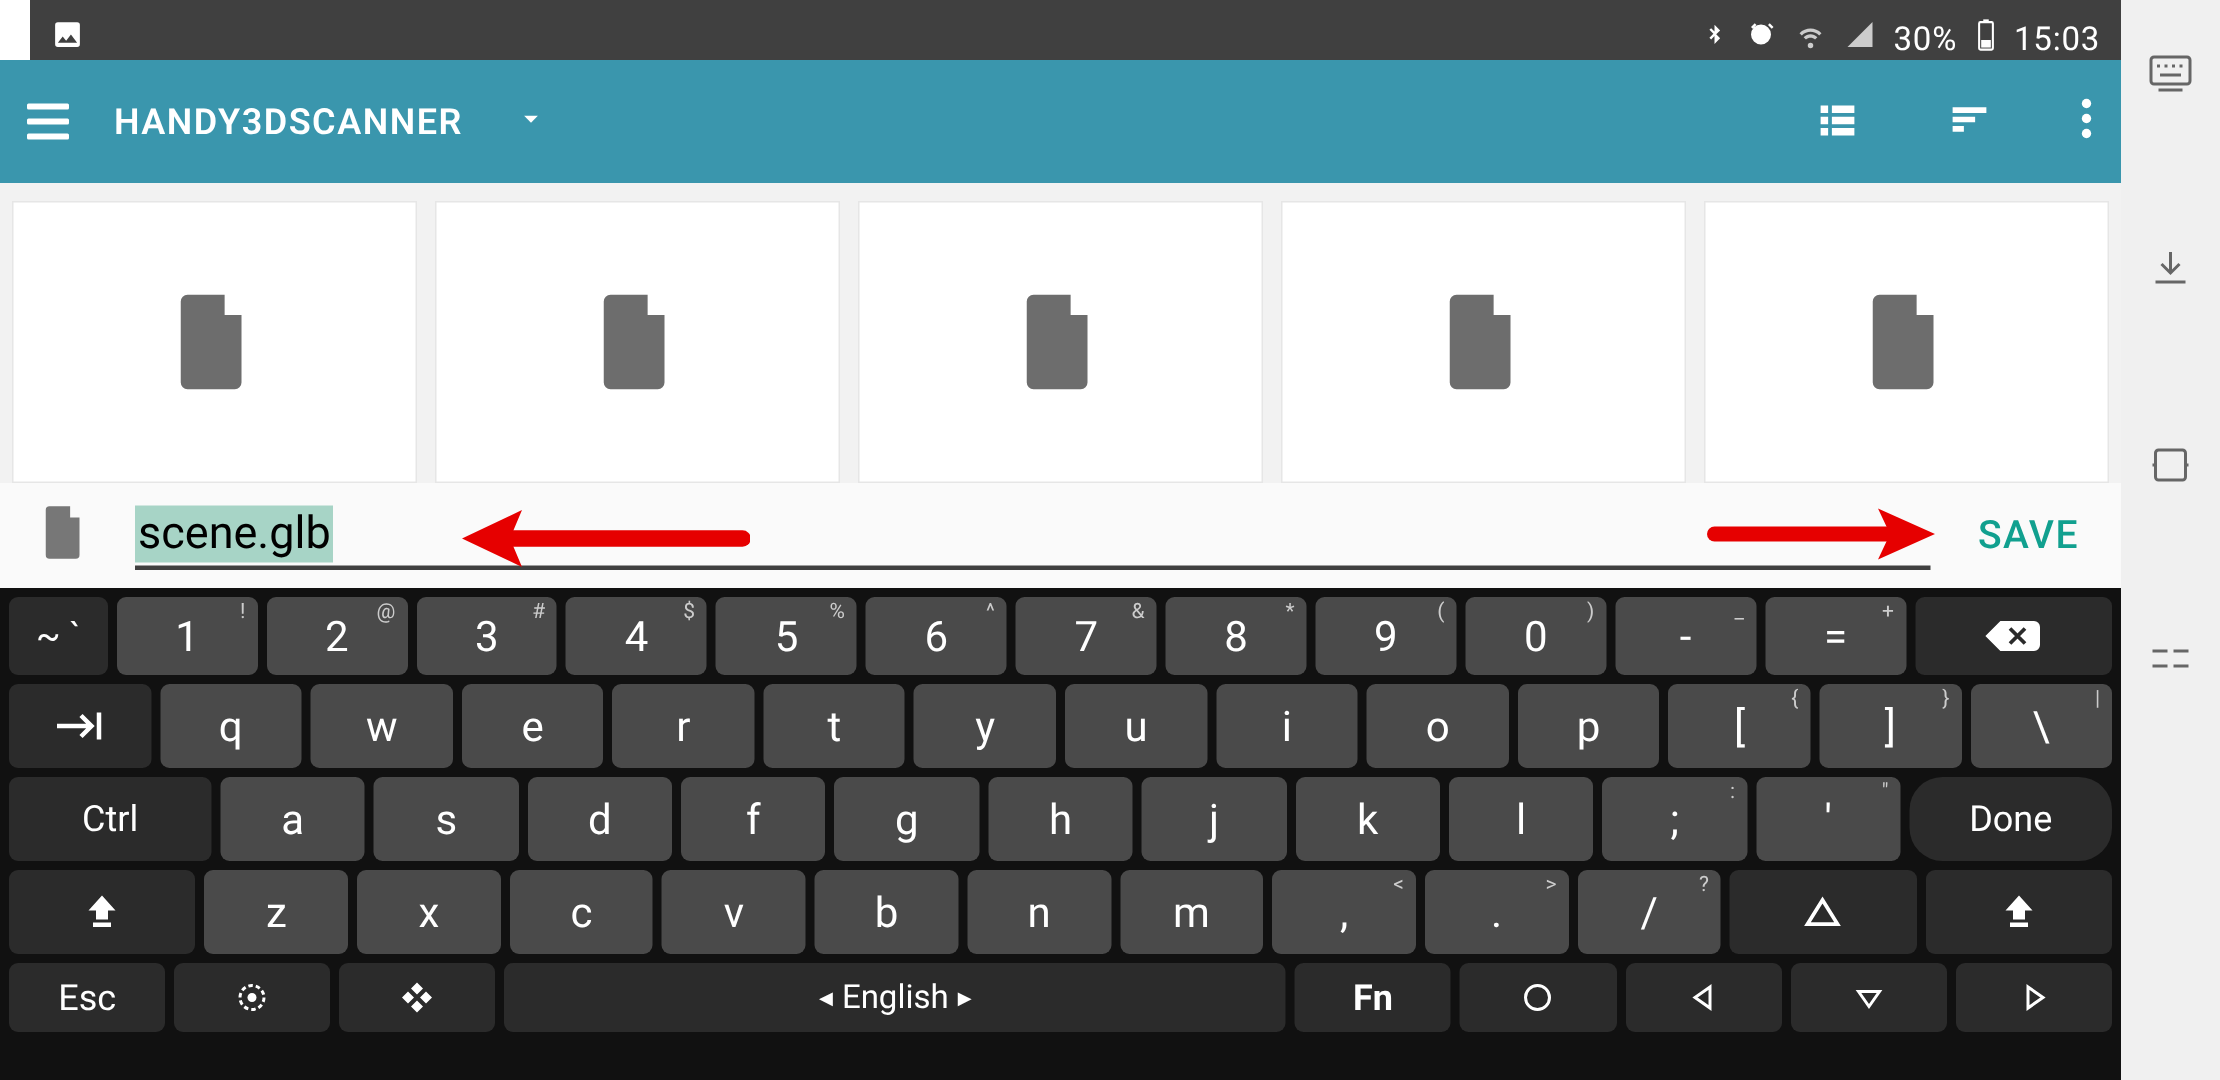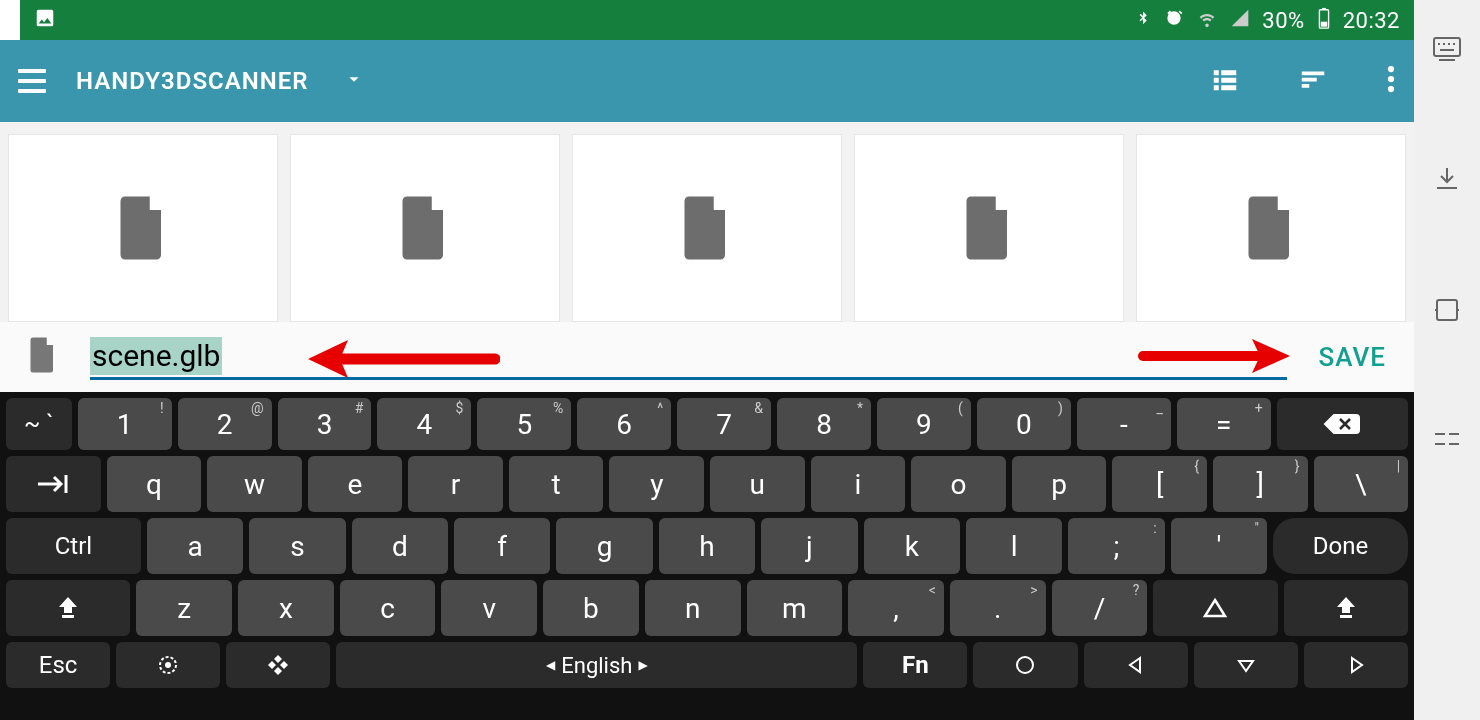--- a/index.html
+++ b/index.html
@@ -3,40 +3,40 @@
 <meta charset="utf-8">
 <style>
   * { box-sizing: border-box; margin: 0; padding: 0; font-family: Roboto, Arial, sans-serif; }
   html, body { width: 1480px; height: 720px; overflow: hidden; background: #fff; }
 
   .root { display: flex; width: 1480px; height: 720px; }
   .main { width: 1414px; height: 720px; display: flex; flex-direction: column; }
   .sidepanel { width: 66px; height: 720px; background: #f0f0f0; display: flex; flex-direction: column; align-items: center; gap: 100px; padding-top: 36px; }
   .side-btn { color: #555; }
 
-  .status-bar { height: 40px; background: #15803d; color: #fff; display: flex; align-items: center; padding: 0 14px; font-size: 22px; justify-content: space-between; margin-left: 20px; }
+  .status-bar { height: 40px; background: #404040; color: #fff; display: flex; align-items: flex-end; padding: 0 14px; font-size: 22px; justify-content: space-between; margin-left: 20px; }
   .status-left { display: flex; gap: 8px; align-items: center; }
   .status-right { display: flex; gap: 12px; align-items: center; }
   .status-right .pct { letter-spacing: 0.5px; }
   .status-right .time { letter-spacing: 0.5px; }
 
   .app-bar { height: 82px; background: #3a96ad; display: flex; align-items: center; padding: 0 18px; gap: 30px; color: #fff; }
   .hamburger { display: flex; flex-direction: column; gap: 6px; }
   .hamburger span { width: 28px; height: 4px; background: #fff; border-radius: 1px; }
   .app-title { font-size: 24px; font-weight: 600; letter-spacing: 1px; flex: 0 0 auto; }
   .app-chevron { margin-left: 4px; }
   .app-spacer { flex: 1; }
   .app-icon { color: #fff; }
 
   .file-grid { height: 200px; background: #f2f2f2; display: flex; gap: 12px; padding: 12px 8px 0 8px; overflow: hidden; }
   .file-tile { flex: 1; background: #fff; border: 1px solid #e6e6e6; display: flex; align-items: center; justify-content: center; min-width: 0; }
   .file-doc-icon { color: #6d6d6d; }
 
   .input-row { height: 70px; background: #fafafa; display: flex; align-items: center; padding: 0 28px; gap: 32px; position: relative; }
-  .filename-wrap { flex: 1; position: relative; border-bottom: 3px solid #0369a1; height: 46px; display: flex; align-items: center; }
+  .filename-wrap { flex: 1; position: relative; border-bottom: 3px solid #404040; height: 46px; display: flex; align-items: center; }
   .filename-sel { background: #a7d4c6; padding: 0 2px; font-size: 30px; line-height: 38px; }
   .save-btn { color: #11a08f; font-size: 26px; font-weight: 500; letter-spacing: 1px; }
 
   .arrow-left { position: absolute; left: 300px; top: 12px; color: #e60000; }
   .arrow-right { position: absolute; right: 116px; top: 12px; color: #e60000; }
 
   .keyboard { flex: 1; background: #111; display: flex; flex-direction: column; padding: 6px 6px 2px 6px; gap: 6px; }
   .krow { display: flex; gap: 6px; }
   .key { background: #4a4a4a; color: #fff; border-radius: 6px; display: flex; align-items: center; justify-content: center; font-size: 28px; position: relative; height: 52px; }
   .key.dark { background: #2b2b2b; }
@@ -101,21 +101,21 @@
             </svg>
         </span>
         <span class="pct">30%</span>
         <span>
           <svg width="14" height="22" viewBox="0 0 12 24">
               <rect x="1" y="3" width="10" height="20" rx="1" fill="none" stroke="#fff" stroke-width="1.5"></rect>
               <rect x="4" y="1" width="4" height="2" fill="#fff"></rect>
               <rect x="2.5" y="16" width="7" height="5.5" fill="#fff"></rect>
             </svg>
         </span>
-        <span class="time">20:32</span>
+        <span class="time">15:03</span>
       </div>
     </div>
 
     <div class="app-bar">
       <div class="hamburger">
         <span></span>
           <span></span>
           <span></span>
       </div>
       <span class="app-title">HANDY3DSCANNER</span>

